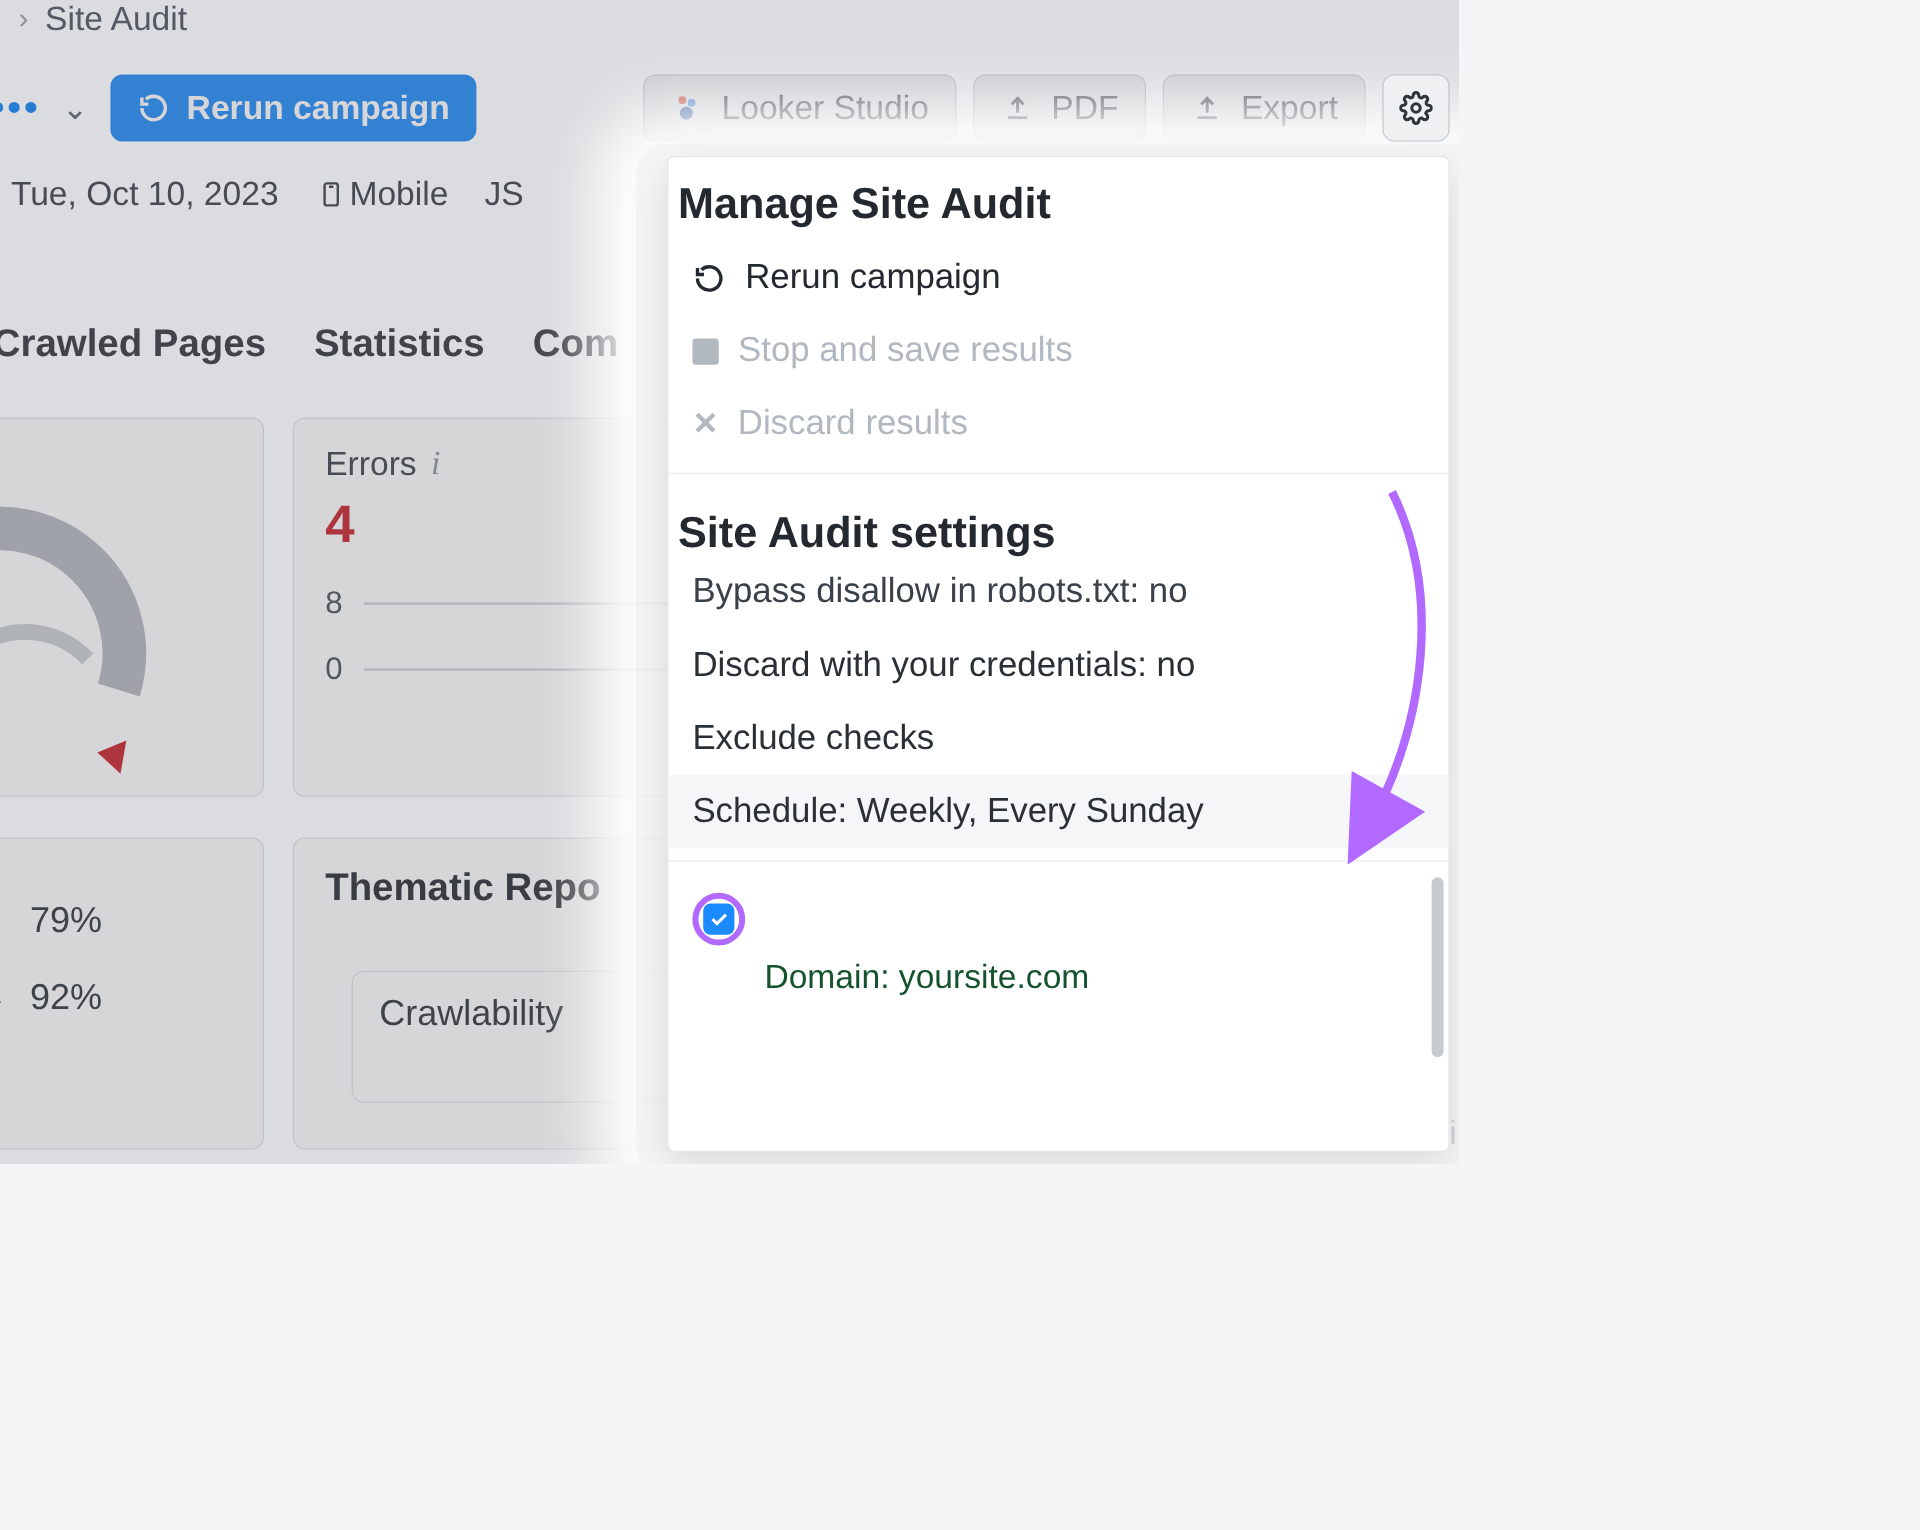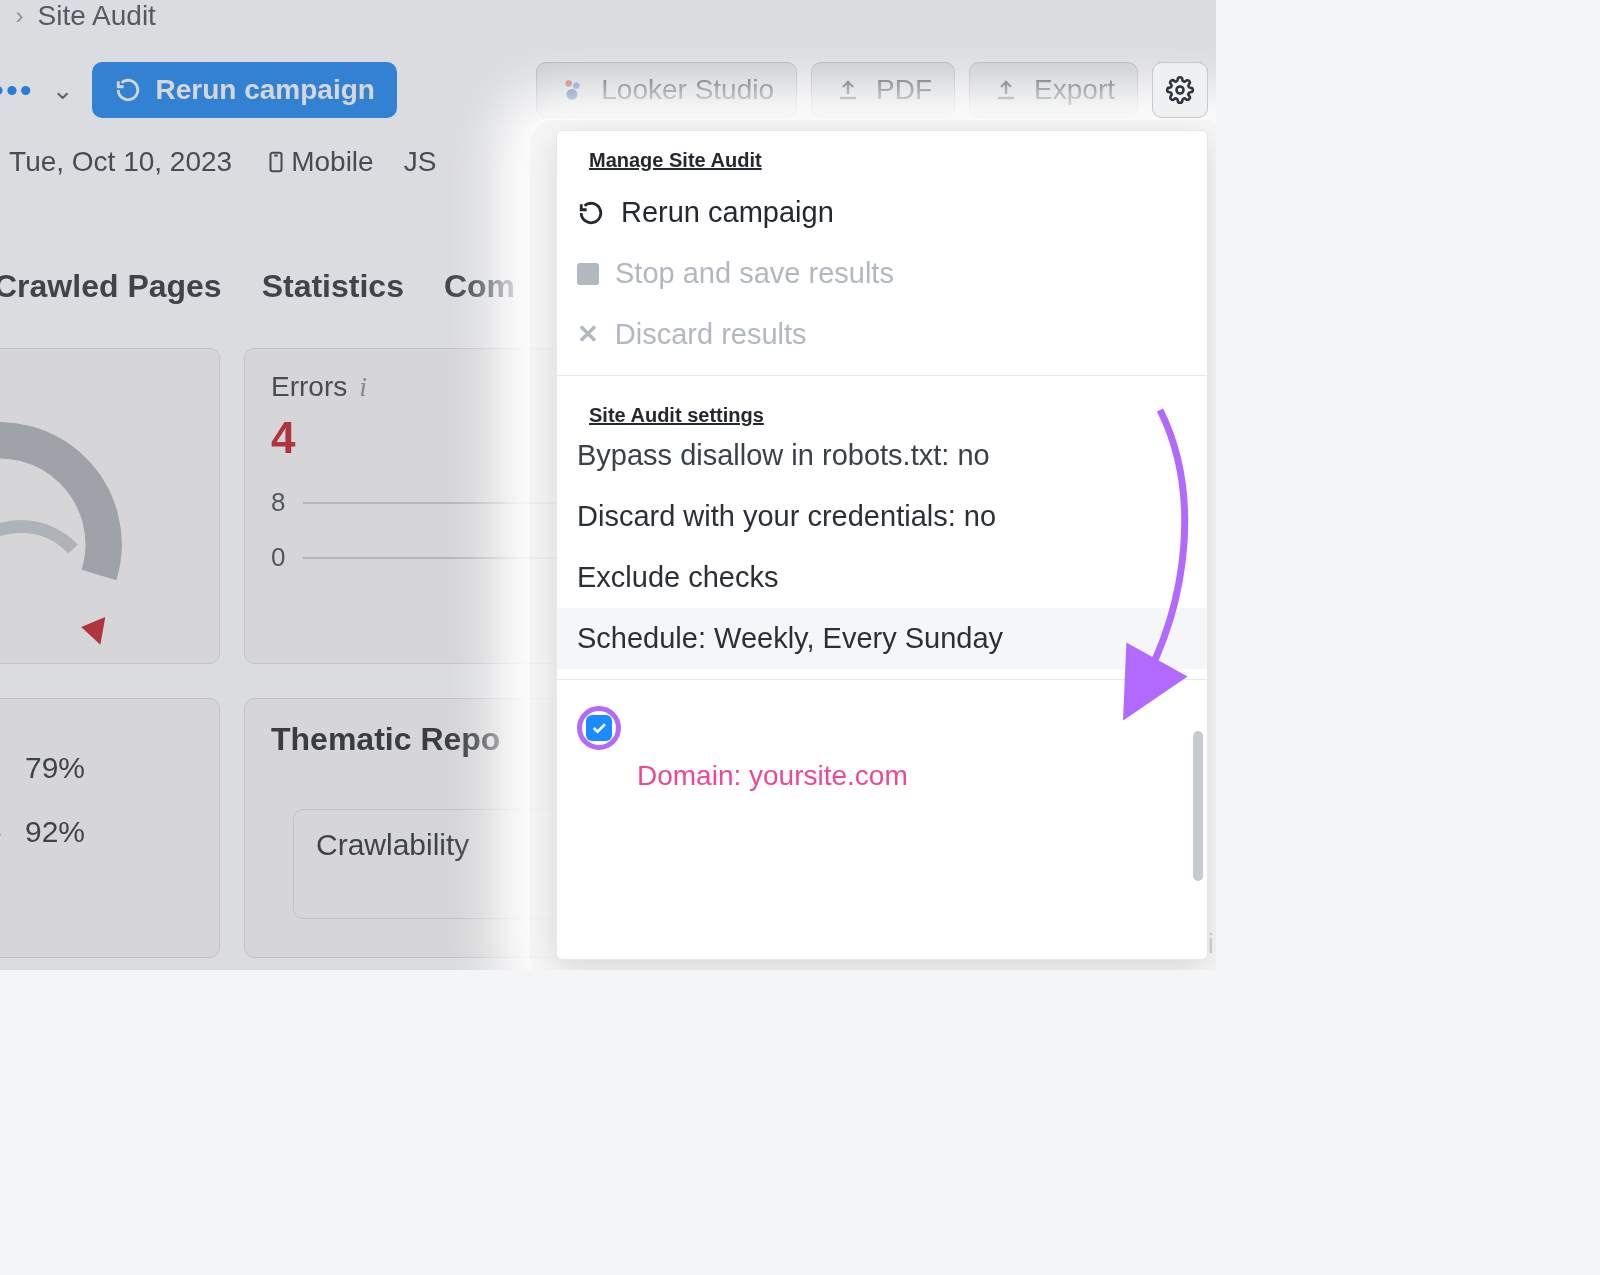--- a/index.html
+++ b/index.html
@@ -155,24 +155,23 @@
     width: 652px; height: 830px;
     background: #fff;
     border: 1px solid #e3e6ea;
     border-radius: 6px;
     z-index: 20;
     box-shadow: 0 10px 34px rgba(0,0,0,0.12);
     overflow: hidden;
     color:#24292f;
   }
   .panel .section-title {
-    font-size: 20px;
+    font-size: 36px;
     font-weight: 800;
-    padding: 18px 32px 10px;
-    text-decoration: underline;
+    padding: 18px 8px 10px;
   }
   .panel .item {
     display: flex;
     align-items: center;
     gap: 16px;
     padding: 14px 20px;
     font-size: 29px;
     color: #24292f;
   }
   .panel .item.disabled { color: #b2b8bf; }
@@ -184,21 +183,21 @@
   }
   .panel .setting.hover { background:#f5f6f8; }
   .panel .setting.notify {
     display:flex; gap:16px; align-items:flex-start;
     padding: 16px 20px 10px;
   }
   .panel .setting.notify .text { font-size:29px; line-height:1.35; }
   .panel .domain {
     padding: 0 20px 18px 80px;
     font-size: 28px;
-    color: #ec4899;
+    color: #14532d;
   }
   .panel .scroll-thumb {
     position:absolute; right:4px; top:600px; width:10px; height:150px;
     background:#c7cbd0; border-radius:5px;
   }
 
   .chk-wrap {
     width: 44px;
     height: 44px;
     border-radius: 50%;

